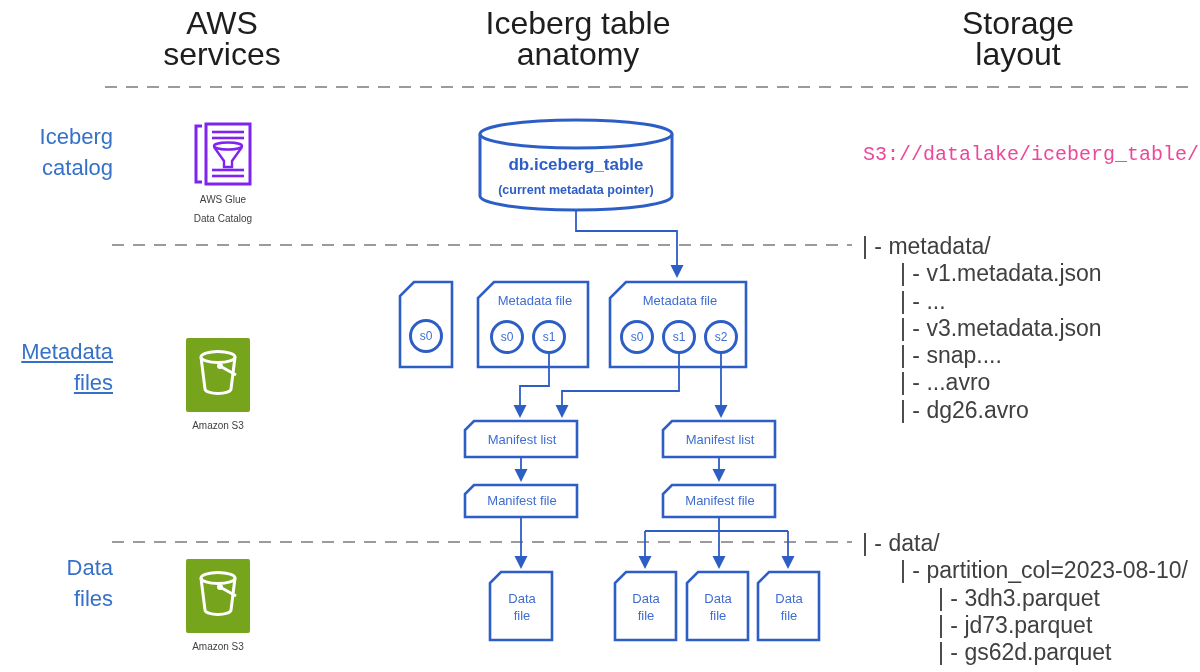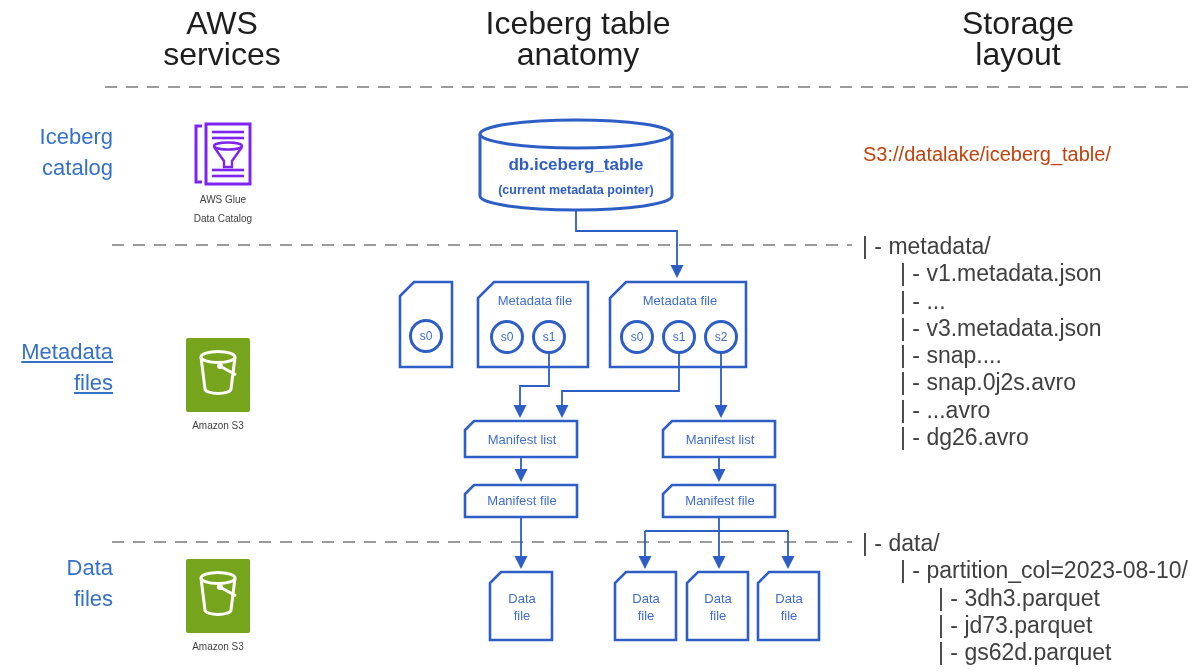--- a/index.html
+++ b/index.html
@@ -3,21 +3,21 @@
 <meta charset="utf-8">
 <style>
   html,body{margin:0;padding:0;background:#ffffff;}
   #canvas{position:relative;width:1200px;height:672px;background:#fff;overflow:hidden;
           font-family:"Liberation Sans",sans-serif;}
   .abs{position:absolute;}
   .col-header{font-size:32px;line-height:31px;color:#1e1e1e;text-align:center;transform:translateX(-50%);}
   .dash{height:2px;background:repeating-linear-gradient(90deg,#9b9b9b 0 12px,transparent 12px 21px);}
   .row-label{font-size:22px;line-height:31px;color:#3571c8;text-align:right;width:110px;}
   .caption{font-size:10px;line-height:19px;color:#3f3f3f;text-align:center;width:120px;transform:translateX(-50%);}
-  .storage-root{font-size:20px;color:#c2410c;white-space:pre;}
+  .storage-root{font-size:20px;color:#ec4899;white-space:pre;font-family:Liberation Mono, monospace;}
   .tree{font-size:23px;color:#404040;}
   .tree-line{height:27.3px;white-space:pre;}
   .lvl0{margin-left:0;}
   .lvl1{margin-left:38px;}
   .lvl2{margin-left:76px;}
   svg text{font-family:"Liberation Sans",sans-serif;}
   .shape{fill:#ffffff;stroke:#2d5ec6;stroke-width:2.6;}
   .circ{fill:#ffffff;stroke:#2d5ec6;stroke-width:3;}
   .conn{fill:none;stroke:#2d5ec6;stroke-width:1.8;}
   .dlabel{fill:#3f6dd1;font-size:13px;text-anchor:middle;}
@@ -194,21 +194,20 @@
   </svg>
 
   <div class="abs storage-root" style="left:863px;top:143px;">S3://datalake/iceberg_table/</div>
 
   <div class="abs tree" style="left:862px;top:233px;">
     <div class="tree-line lvl0">| - metadata/</div>
     <div class="tree-line lvl1">| - v1.metadata.json</div>
     <div class="tree-line lvl1">| - ...</div>
     <div class="tree-line lvl1">| - v3.metadata.json</div>
     <div class="tree-line lvl1">| - snap....</div>
-    <div class="tree-line lvl1">| - snap.0j2s.avro</div>
     <div class="tree-line lvl1">| - ...avro</div>
     <div class="tree-line lvl1">| - dg26.avro</div>
   </div>
 
   <div class="abs tree" style="left:862px;top:530px;">
     <div class="tree-line lvl0">| - data/</div>
     <div class="tree-line lvl1">| - partition_col=2023-08-10/</div>
     <div class="tree-line lvl2">| - 3dh3.parquet</div>
     <div class="tree-line lvl2">| - jd73.parquet</div>
     <div class="tree-line lvl2">| - gs62d.parquet</div>

